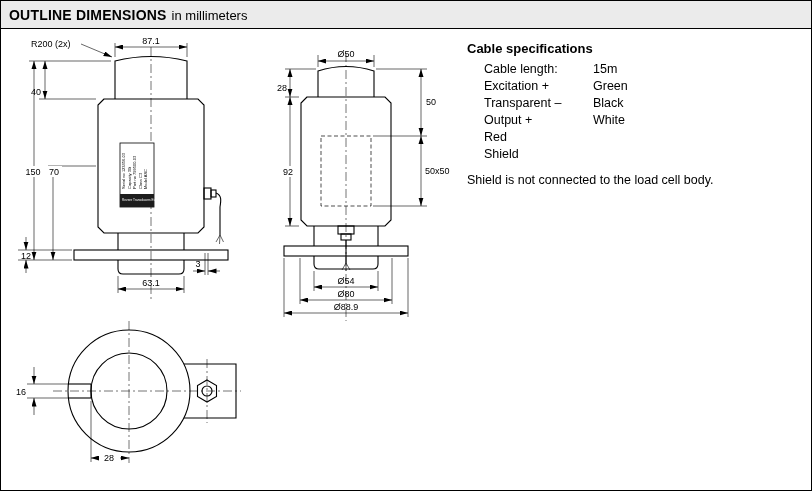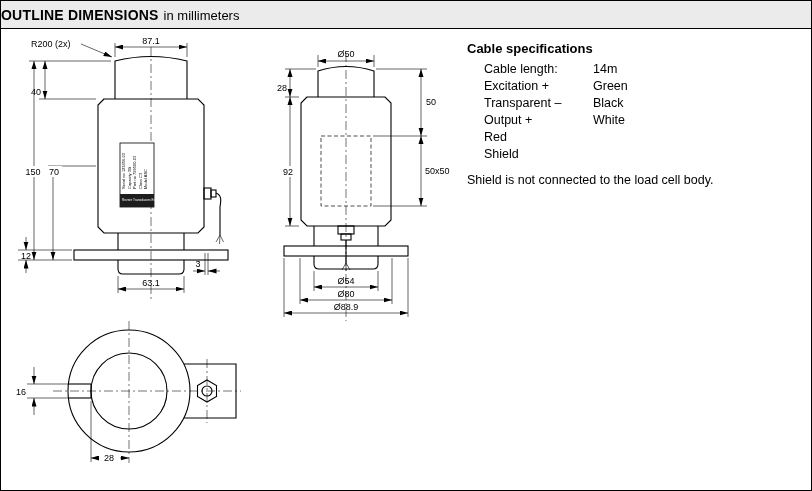--- a/index.html
+++ b/index.html
@@ -1,20 +1,20 @@
 <!DOCTYPE html>
 <html><head>
 <meta charset="utf-8">
 <style>
   html,body{margin:0;padding:0;background:#fff;}
   .page{position:relative;width:812px;height:491px;box-sizing:border-box;
         border:1px solid #000;background:#fff;overflow:hidden;
         font-family:"Liberation Sans",sans-serif;}
   .titlebar{position:absolute;top:0;left:0;right:0;height:27px;background:#ebebeb;
-            border-bottom:1px solid #000;line-height:27px;z-index:3;}
+            border-bottom:1px solid #000;line-height:27px;padding-left:8px;z-index:3;}
   .title{font-weight:bold;font-size:14px;color:#000;letter-spacing:.2px;}
   .subtitle{font-size:13px;color:#000;margin-left:5px;}
   .drawing{position:absolute;left:0;top:0;width:812px;height:491px;z-index:1;}
   
   .ol{fill:none;stroke:#000;stroke-width:1.1;}
   .dim{stroke:#000;stroke-width:.6;fill:none;}
   .cl{stroke:#000;stroke-width:.55;fill:none;stroke-dasharray:9 3 2 3;}
   .hid{stroke:#000;stroke-width:.7;fill:none;stroke-dasharray:4 2.5;}
   .dt{font-family:"Liberation Sans",sans-serif;font-size:9px;fill:#000;}
   .np{font-family:"Liberation Sans",sans-serif;font-size:4px;fill:#000;}
@@ -205,21 +205,21 @@
       <line class="dim" x1="90" y1="457" x2="128" y2="457" marker-start="url(#mS)" marker-end="url(#mE)"></line>
       <rect class="wbg" x="98" y="451" width="21" height="11"></rect>
       <text class="dt" x="108" y="460" text-anchor="middle">28</text>
     </g>
   </svg>
 
   <section class="cable-specs">
     <h2>Cable specifications</h2>
     <div class="spec-row">
       <span class="spec-label">Cable length:</span>
-      <span class="spec-value">14m</span>
+      <span class="spec-value">15m</span>
     </div>
     <div class="spec-row">
       <span class="spec-label">Excitation +</span>
       <span class="spec-value">Green</span>
     </div>
     <div class="spec-row">
       <span class="spec-label">Transparent –</span>
       <span class="spec-value">Black</span>
     </div>
     <div class="spec-row">

